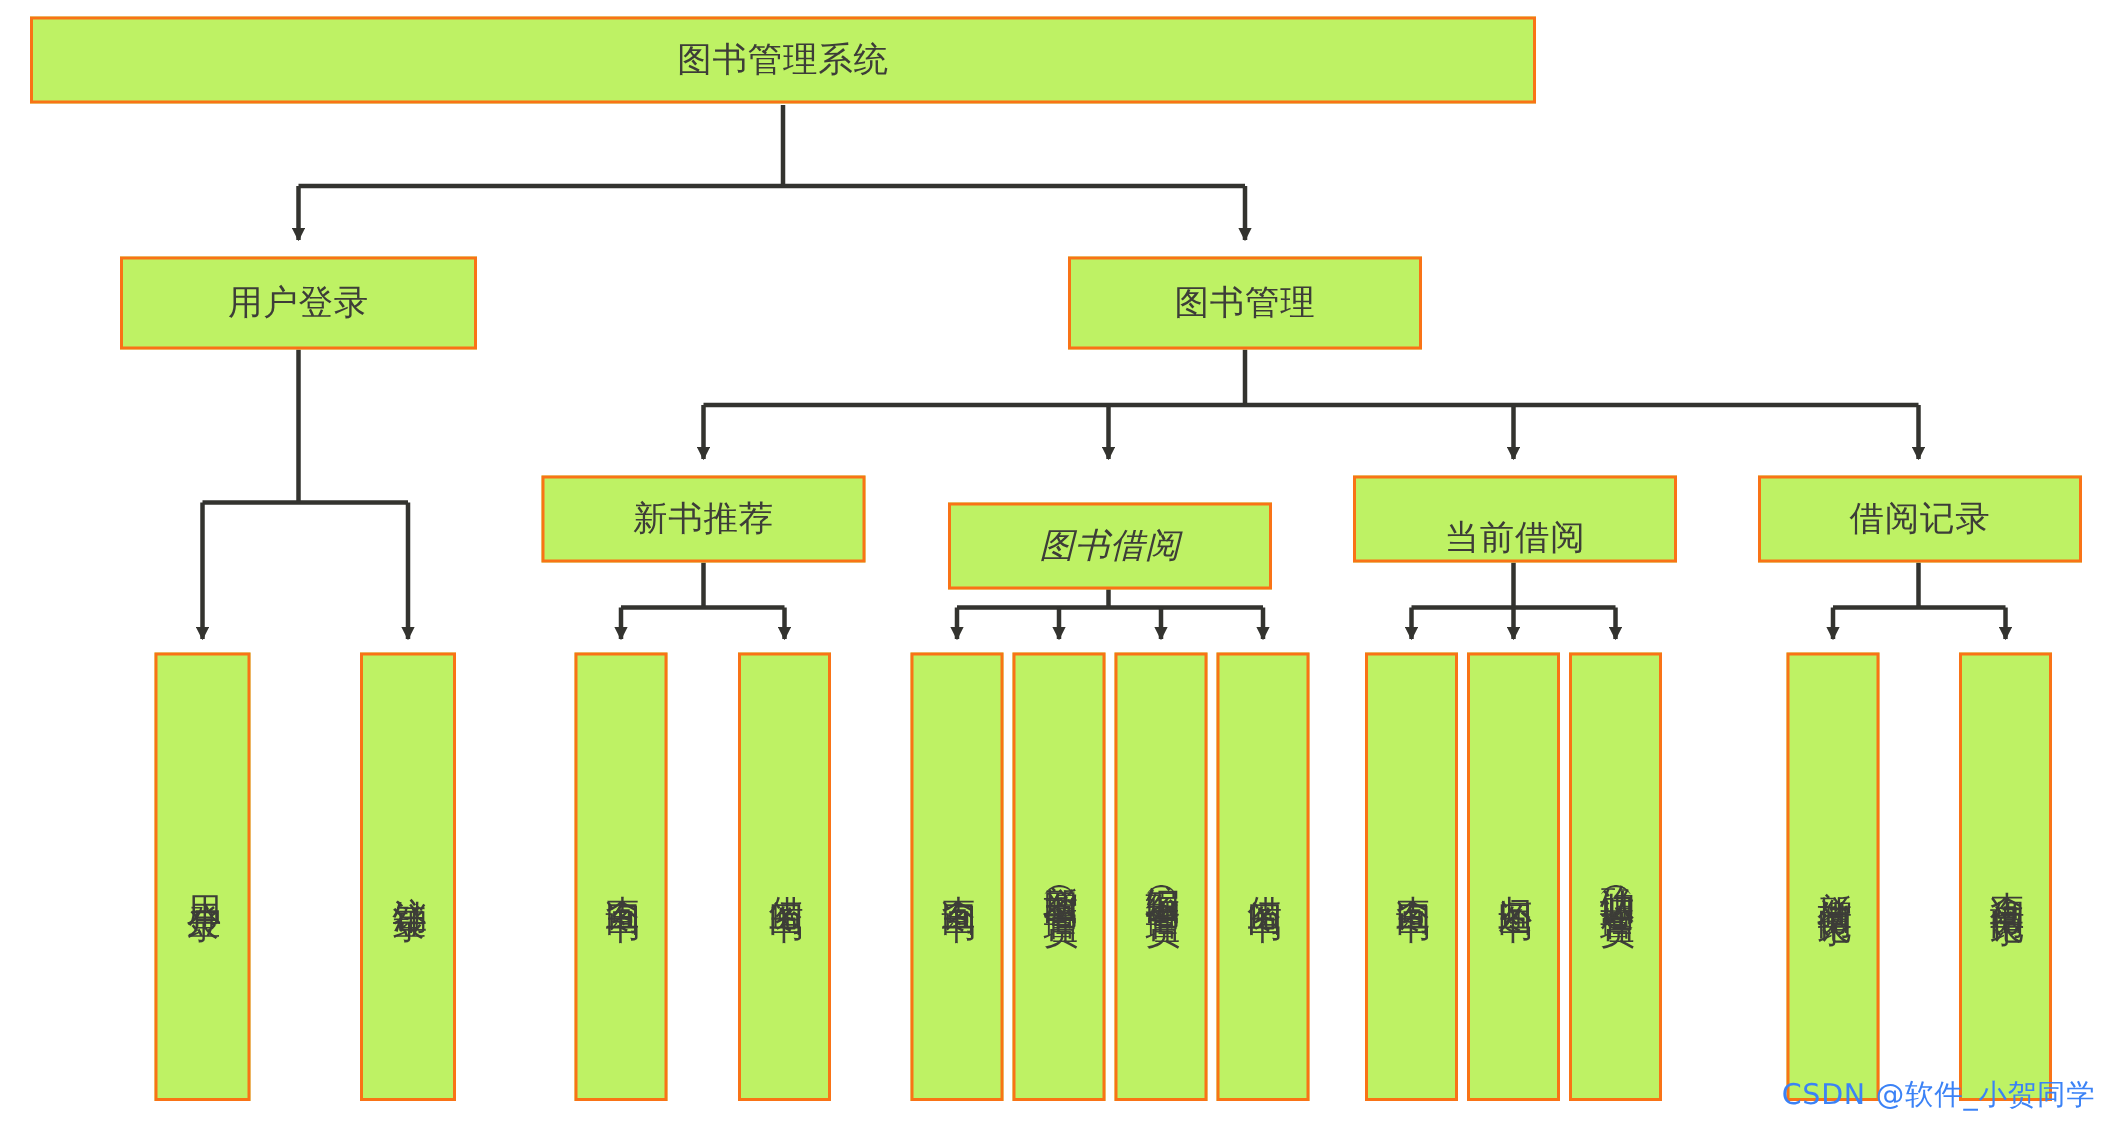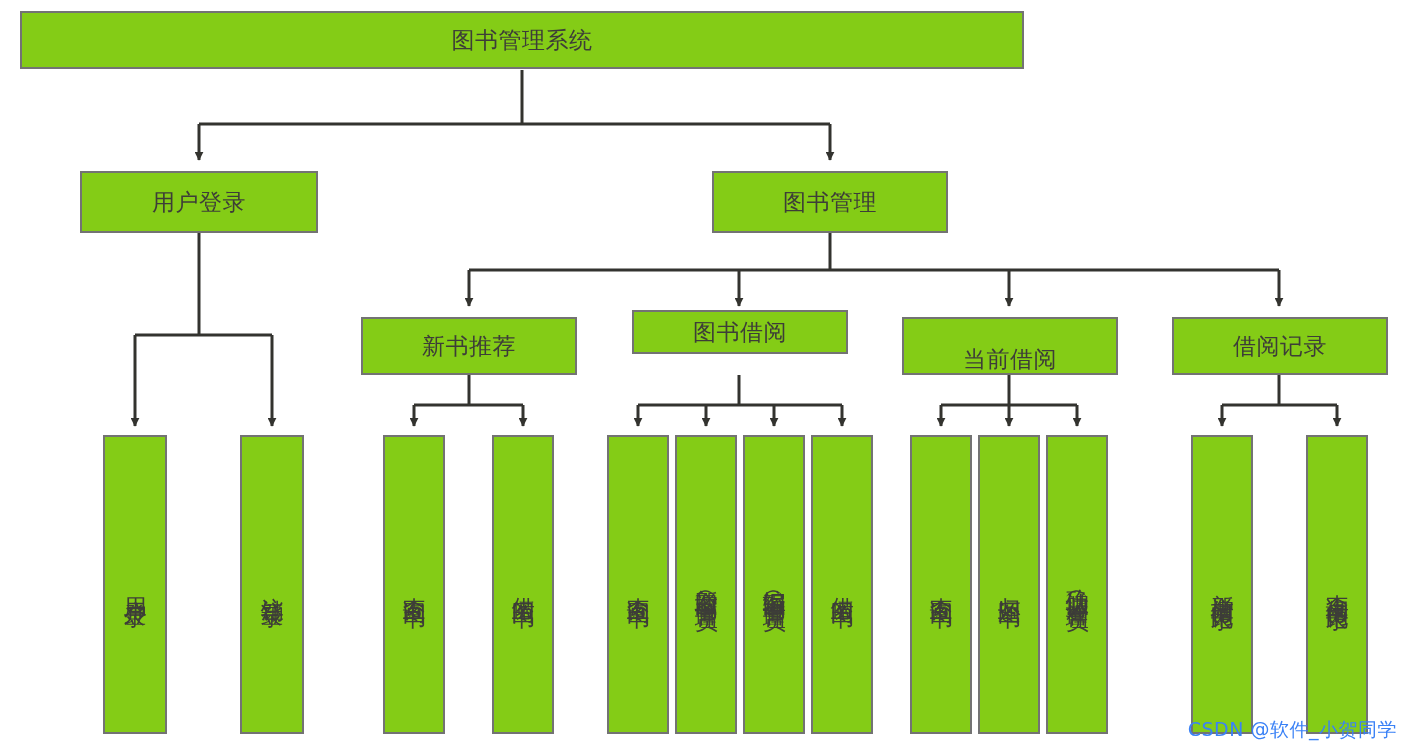--- a/index.html
+++ b/index.html
@@ -21,22 +21,22 @@
   #edge-layer {
     position: absolute;
     left: 0;
     top: 0;
     width: 1405px;
     height: 747px;
   }
   .node {
     position: absolute;
     box-sizing: border-box;
-    background: #84cc16;
-    border: 2px solid #737373;
+    background: #bef264;
+    border: 2px solid #f97316;
     display: flex;
     align-items: center;
     justify-content: center;
     z-index: 3;
   }
   .node-label {
     color: #3d3d38;
     line-height: 1.22;
     text-align: center;
     white-space: pre-line;
@@ -138,21 +138,21 @@
   <div class="node horiz" style="left:80px; top:171px; width:238px; height:62px;">
     <span class="node-label">用户登录</span>
   </div>
   <div class="node horiz" style="left:712px; top:171px; width:236px; height:62px;">
     <span class="node-label">图书管理</span>
   </div>
 
   <div class="node horiz" style="left:361px; top:317px; width:216px; height:58px;">
     <span class="node-label">新书推荐</span>
   </div>
-  <div class="node horiz" style="left:632px; top:310px; width:216px; height:44px;">
+  <div class="node horiz" style="left:632px; top:335px; width:216px; height:58px;font-style:italic;">
     <span class="node-label">图书借阅</span>
   </div>
   <div class="node horiz" style="left:902px; top:317px; width:216px; height:58px;align-items:flex-end;">
     <span class="node-label">当前借阅</span>
   </div>
   <div class="node horiz" style="left:1172px; top:317px; width:216px; height:58px;">
     <span class="node-label">借阅记录</span>
   </div>
 
   <div class="node vert" style="left:103px; top:435px; width:64px; height:299px;">

